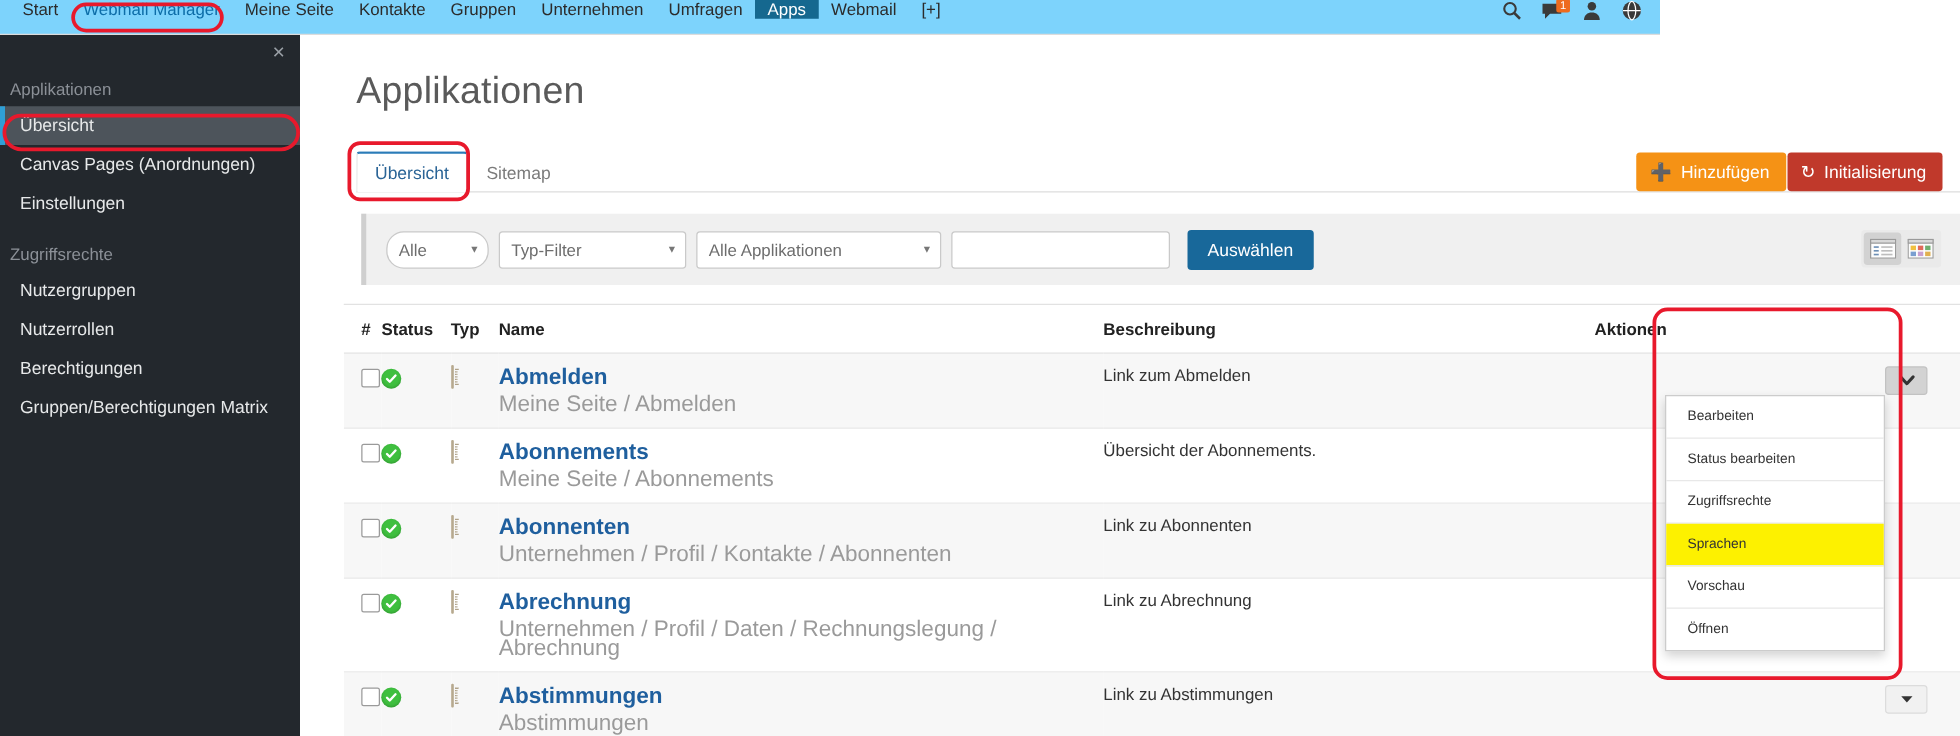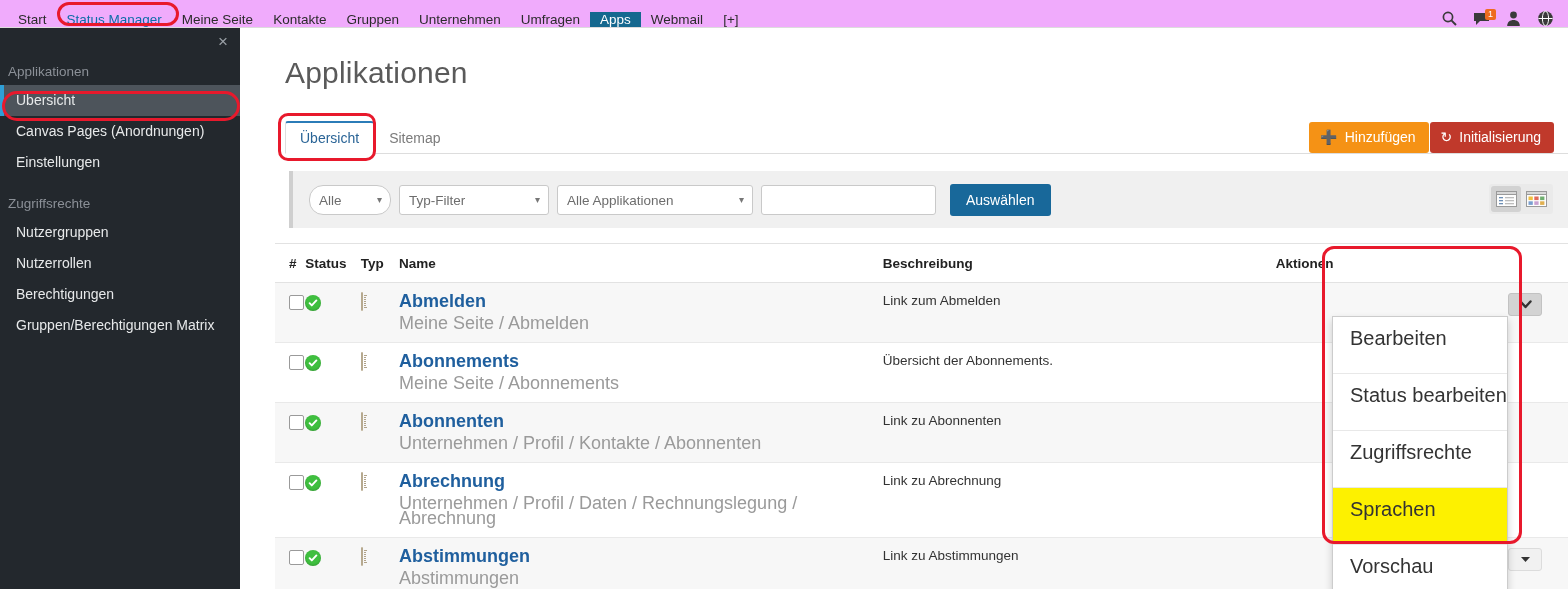--- a/index.html
+++ b/index.html
@@ -6,24 +6,24 @@
   html, body {
     width: 1568px; height: 589px;
     font-family: "Liberation Sans", sans-serif;
     background: #ffffff;
     overflow: hidden;
   }
 
   
   .topnav {
     position: absolute; top: 0; left: 0;
-    width: 1568px; height: 28px;
-    background: #f0abfc;
+    width: 1328px; height: 28px;
+    background: #7dd3fc;
     border-bottom: 1px solid #dcdcdc;
-    display: flex; align-items: flex-end;
+    display: flex; align-items: flex-start;
   }
   .nav-items { display: flex; align-items: stretch; padding-left: 8px; }
   .nav-item {
     display: flex; align-items: center;
     padding: 0 10px;
     font-size: 13.5px; color: #2b2b2b;
     white-space: nowrap;
     cursor: pointer;
   }
   .nav-item.active-blue { background: #15688f; color: #ffffff; }
@@ -255,35 +255,35 @@
   
   .dropdown {
     position: absolute; left: 1332px; top: 316px;
     width: 176px;
     background: #ffffff;
     border: 1px solid #cccccc;
     box-shadow: 0 4px 8px rgba(0,0,0,.18);
     z-index: 50;
   }
   .dd-item {
-    font-size: 20px; color: #333;
-    padding: 10px 0 23px 17px;
+    font-size: 11px; color: #333;
+    padding: 10px 0 11px 17px;
     border-bottom: 1px solid #e8e8e8;
     cursor: pointer; white-space: nowrap;
   }
   .dd-item:last-child { border-bottom: none; }
   .dd-item.hl { background: #fdf100; }
 </style>
 </head>
 <body>
 
 <div class="topnav">
   <div class="nav-items">
     <div class="nav-item">Start</div>
-    <div class="nav-item highlighted">Status Manager</div>
+    <div class="nav-item highlighted">Webmail Manager</div>
     <div class="nav-item">Meine Seite</div>
     <div class="nav-item">Kontakte</div>
     <div class="nav-item">Gruppen</div>
     <div class="nav-item">Unternehmen</div>
     <div class="nav-item">Umfragen</div>
     <div class="nav-item active-blue">Apps</div>
     <div class="nav-item">Webmail</div>
     <div class="nav-item">[+]</div>
   </div>
   <div class="nav-spacer"></div>

